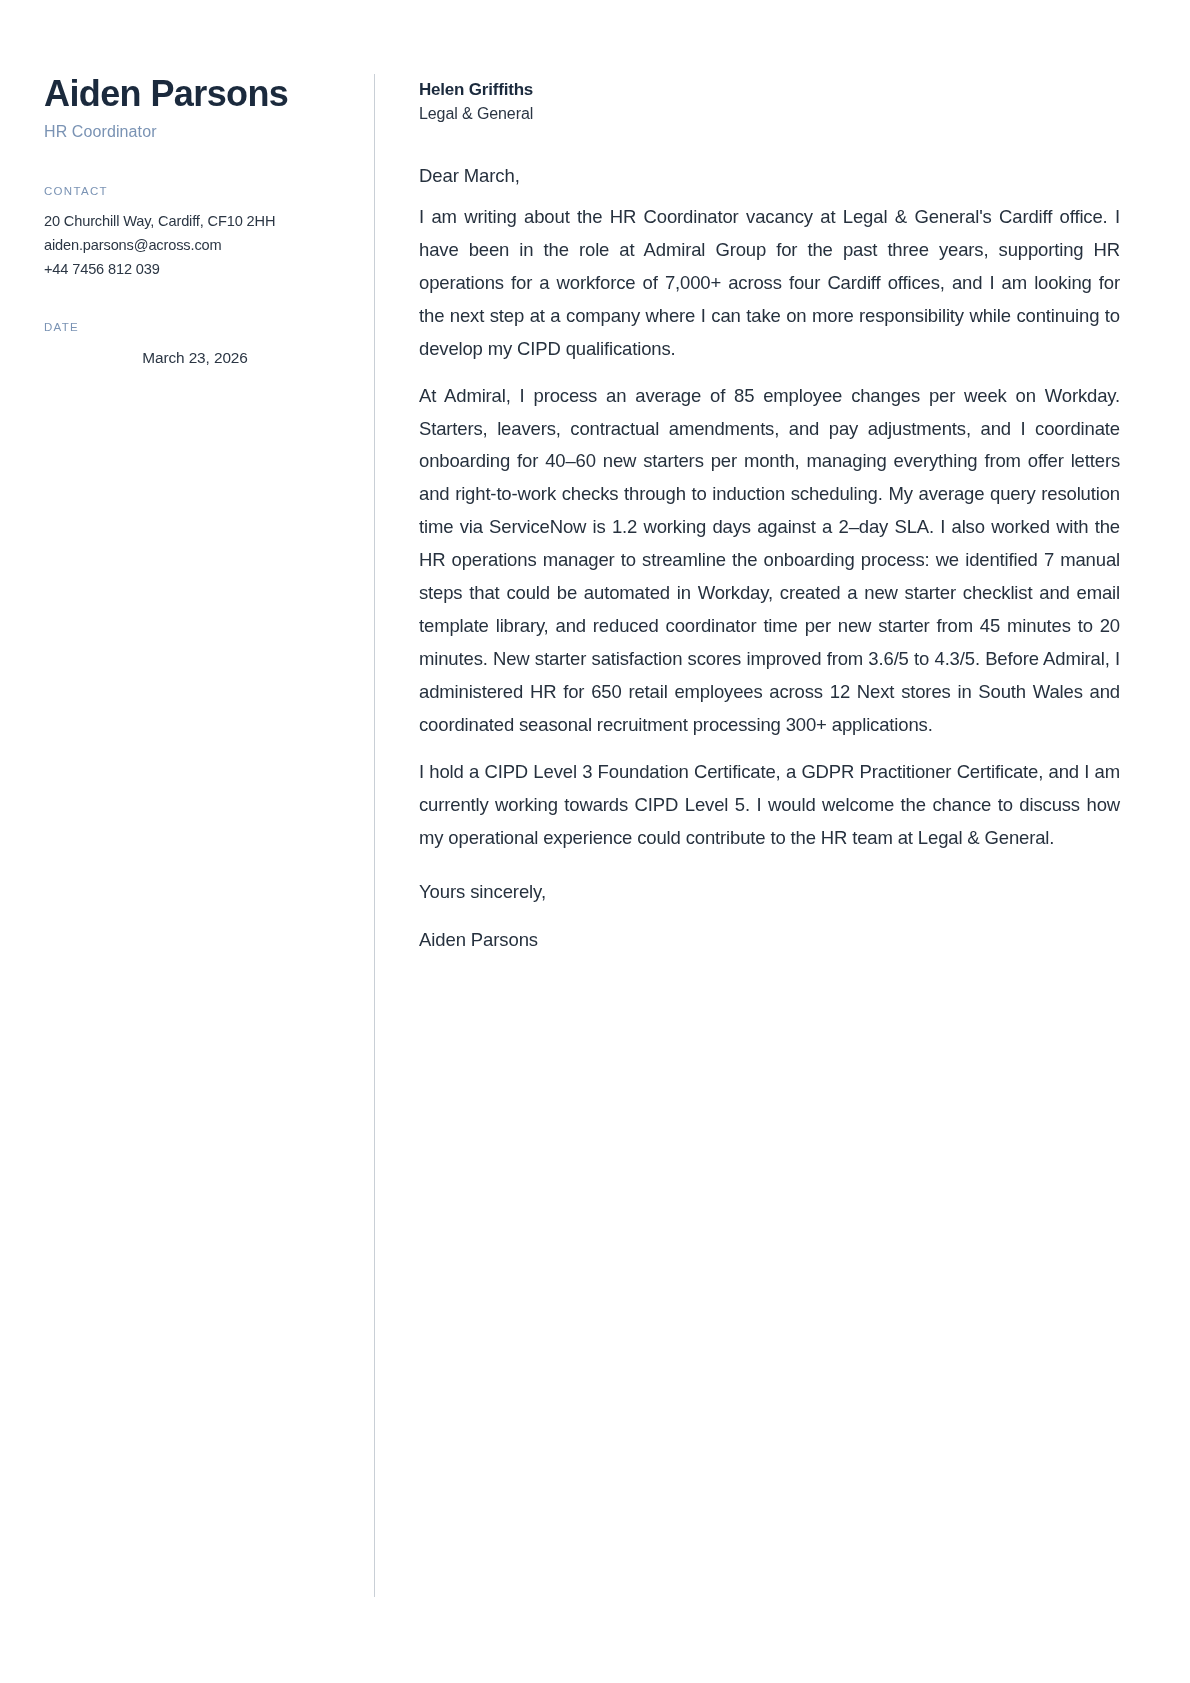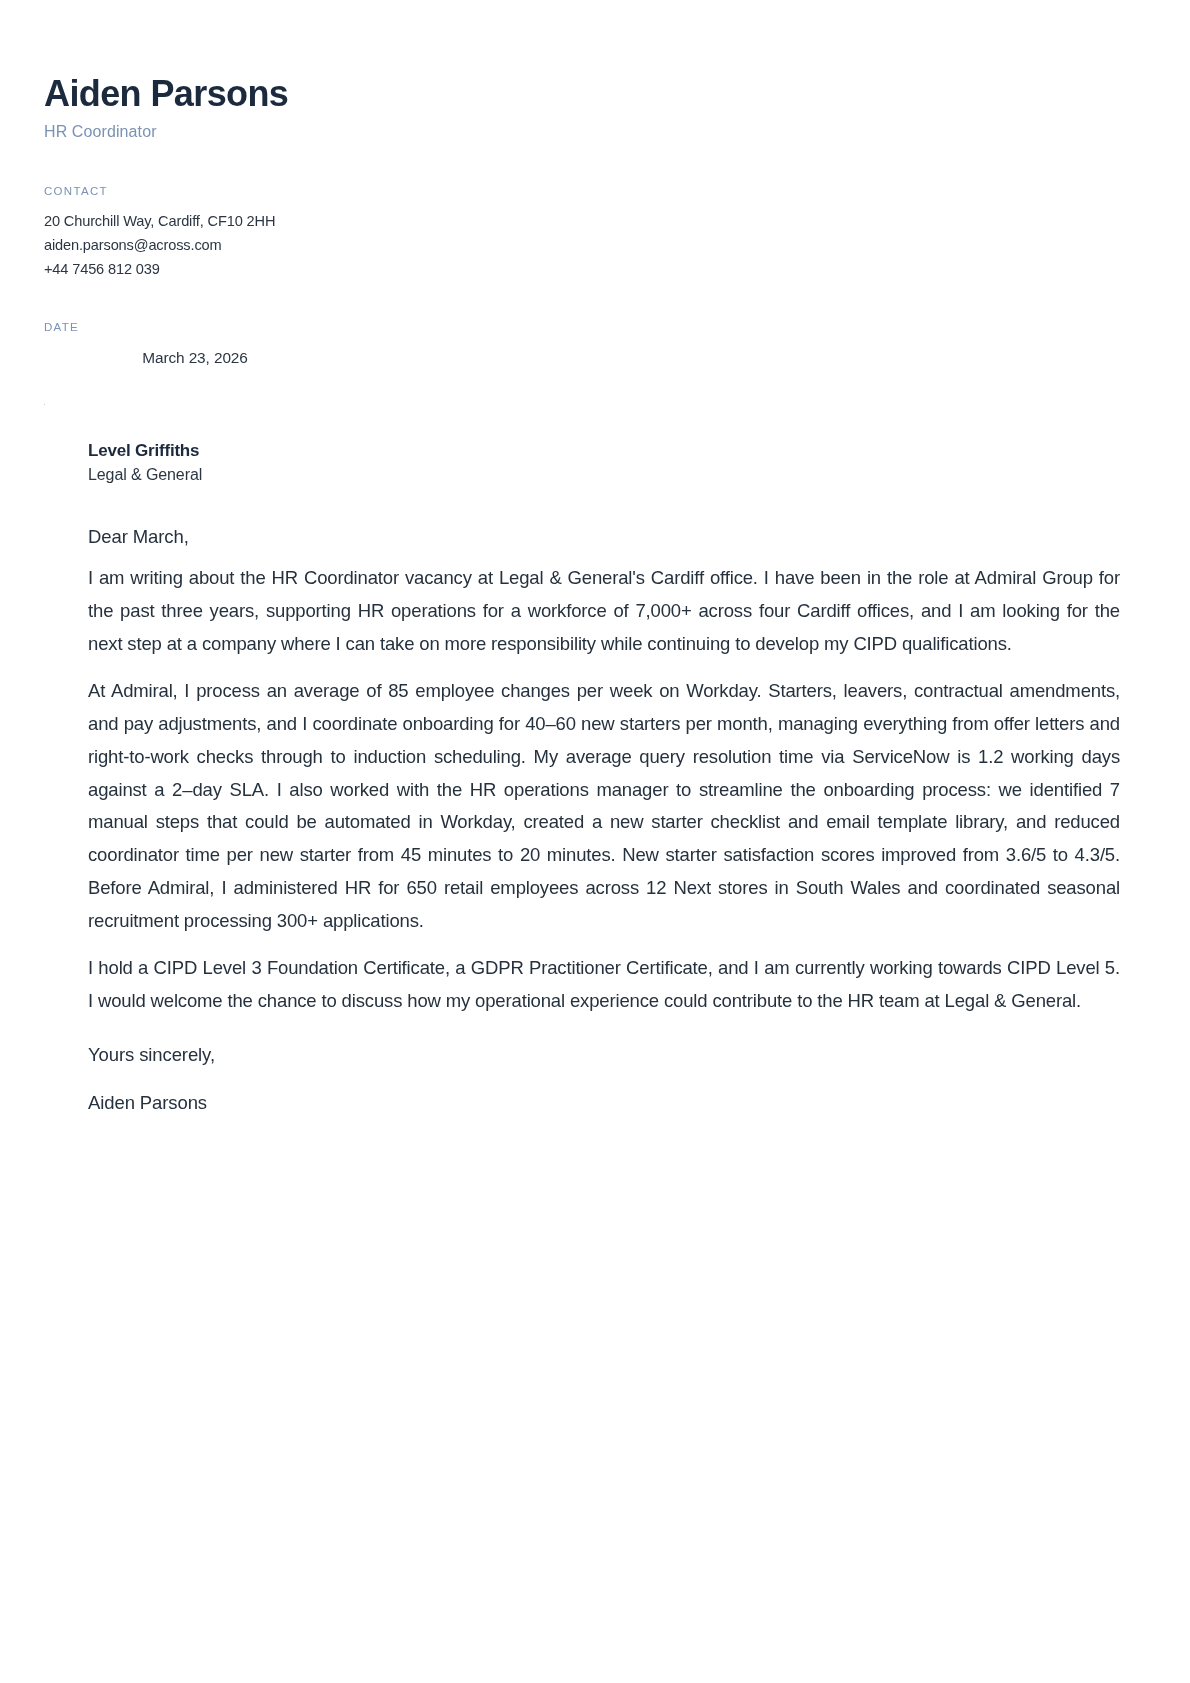--- a/index.html
+++ b/index.html
@@ -1,15 +1,15 @@
 <!DOCTYPE html>
 <html><head>
 <meta charset="utf-8">
 <style>
-  * { box-sizing: border-box; margin: 0; padding: 0; flex-direction: column; }
+  * { box-sizing: border-box; margin: 0; padding: 0; }
   html, body {
     width: 1190px;
     height: 1683px;
     background: #ffffff;
   }
   body {
     font-family: "Liberation Sans", sans-serif;
     color: #27323f;
     -webkit-font-smoothing: antialiased;
   }
@@ -141,21 +141,21 @@
 
     <section class="section">
       <div class="section-title">DATE</div>
       <div class="date-line">March 23, 2026</div>
     </section>
   </aside>
 
   <div class="divider"></div>
 
   <main class="letter">
-    <div class="recipient-name">Level Griffiths</div>
+    <div class="recipient-name">Helen Griffiths</div>
     <div class="recipient-org">Legal &amp; General</div>
 
     <p class="salutation">Dear March,</p>
 
     <p class="para">I am writing about the HR Coordinator vacancy at Legal &amp; General's Cardiff office. I have been in the role at Admiral Group for the past three years, supporting HR operations for a workforce of 7,000+ across four Cardiff offices, and I am looking for the next step at a company where I can take on more responsibility while continuing to develop my CIPD qualifications.</p>
     <p class="para">At Admiral, I process an average of 85 employee changes per week on Workday. Starters, leavers, contractual amendments, and pay adjustments, and I coordinate onboarding for 40–60 new starters per month, managing everything from offer letters and right-to-work checks through to induction scheduling. My average query resolution time via ServiceNow is 1.2 working days against a 2–day SLA. I also worked with the HR operations manager to streamline the onboarding process: we identified 7 manual steps that could be automated in Workday, created a new starter checklist and email template library, and reduced coordinator time per new starter from 45 minutes to 20 minutes. New starter satisfaction scores improved from 3.6/5 to 4.3/5. Before Admiral, I administered HR for 650 retail employees across 12 Next stores in South Wales and coordinated seasonal recruitment processing 300+ applications.</p>
     <p class="para">I hold a CIPD Level 3 Foundation Certificate, a GDPR Practitioner Certificate, and I am currently working towards CIPD Level 5. I would welcome the chance to discuss how my operational experience could contribute to the HR team at Legal &amp; General.</p>
 
     <p class="closing">Yours sincerely,</p>
     <p class="signature">Aiden Parsons</p>

